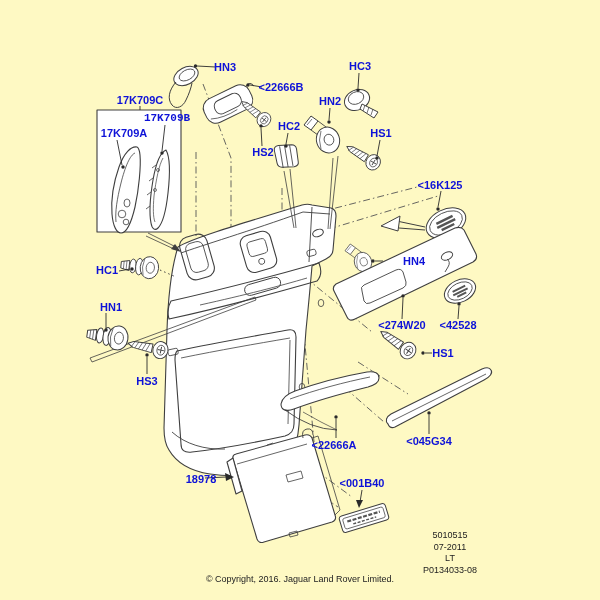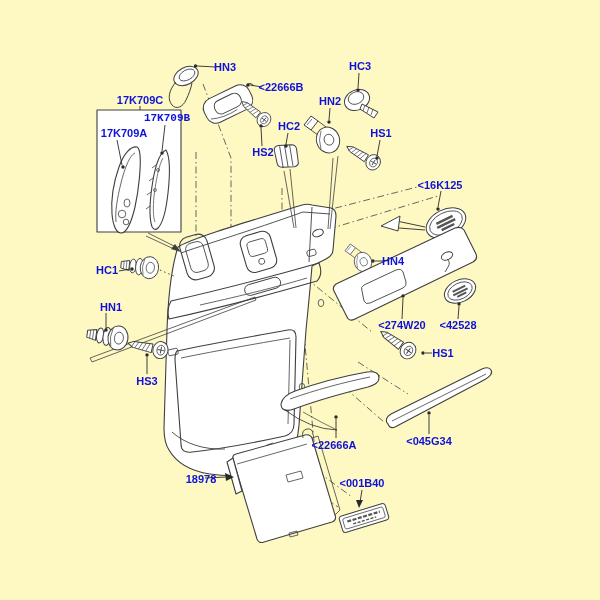--- a/index.html
+++ b/index.html
@@ -260,27 +260,34 @@
       <div class="part-label" style="left: 360px; top: 66px;">HC3</div>
       <div class="part-label" style="left: 330px; top: 101px;">HN2</div>
       <div class="part-label" style="left: 289px; top: 126px;">HC2</div>
       <div class="part-label" style="left: 263px; top: 152px; text-align: right;">HS2</div>
       <div class="part-label" style="left: 381px; top: 133px;">HS1</div>
       <div class="part-label" style="left: 140px; top: 100px;">17K709C</div>
       <div class="part-label" style="left: 167px; top: 118px; font-family: Liberation Mono, monospace;">17K709B</div>
       <div class="part-label" style="left: 124px; top: 133px;">17K709A</div>
       <div class="part-label" style="left: 440px; top: 185px;">&lt;16K125</div>
       <div class="part-label" style="left: 107px; top: 270px;">HC1</div>
-      <div class="part-label" style="left: 393px; top: 261px;">HN4</div>
+      <div class="part-label" style="left: 414px; top: 261px;">HN4</div>
       <div class="part-label" style="left: 107px; top: 307px; padding-left: 8px;">HN1</div>
       <div class="part-label" style="left: 402px; top: 325px; text-align: center;">&lt;274W20</div>
       <div class="part-label" style="left: 458px; top: 325px; text-align: center;">&lt;42528</div>
       <div class="part-label" style="left: 443px; top: 353px;">HS1</div>
       <div class="part-label" style="left: 147px; top: 381px;">HS3</div>
       <div class="part-label" style="left: 334px; top: 445px;">&lt;22666A</div>
       <div class="part-label" style="left: 201px; top: 479px;">18978</div>
       <div class="part-label" style="left: 429px; top: 441px;">&lt;045G34</div>
       <div class="part-label" style="left: 362px; top: 483px;">&lt;001B40</div>
     </div>
 
-
-
+<div class="doc-info">
+  <div>5010515</div>
+  <div>07-2011</div>
+  <div>LT</div>
+  <div>P0134033-08</div>
 </div>
 
+<div class="copyright">© Copyright, 2016. Jaguar Land Rover Limited.</div>
+
+</div>
+
 </body></html>

